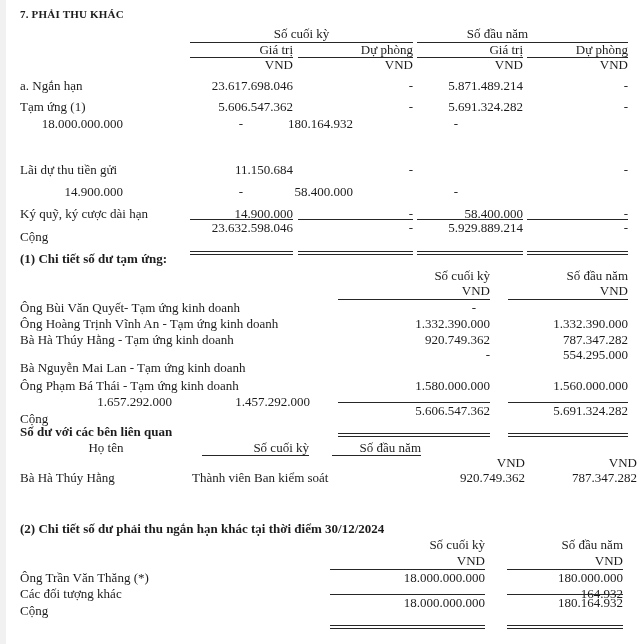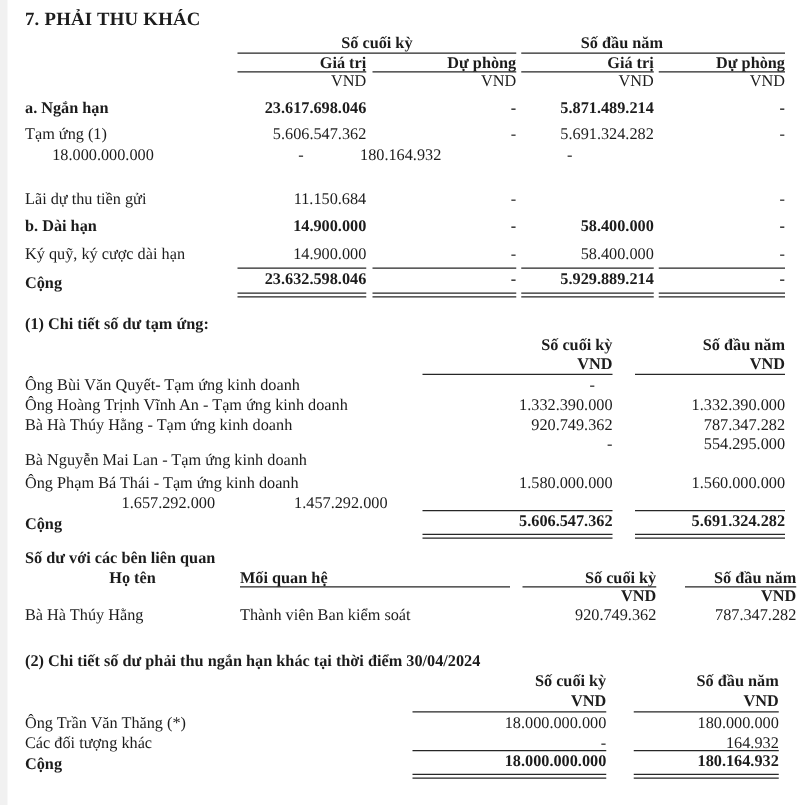--- a/index.html
+++ b/index.html
@@ -4,40 +4,40 @@
 <style>
   html,body{margin:0;padding:0}
   body{
     width:640px;height:644px;overflow:hidden;position:relative;
     background:#ffffff;color:#1c1c1c;
     font-family:"Liberation Serif","DejaVu Serif",serif;
     font-size:13px;
   }
   .edge-strip{position:absolute;left:0;top:0;width:6px;height:644px;background:#f1f1f1}
   .blk{position:absolute;left:20px}
-  .title{top:8px;font-weight:bold;font-size:15px;letter-spacing:.2px}
+  .title{top:8px;font-weight:bold;font-size:11px;letter-spacing:.2px}
   #main-table{top:27px;width:608px}
   #adv-block{top:250px;width:608px}
-  #rel-block{top:438px;width:617px}
+  #rel-block{top:424px;width:617px}
   #other-block{top:520px;width:603px}
 
   .row{display:flex;align-items:center}
   .row>div{flex-shrink:0;box-sizing:border-box;line-height:1.12}
   .num{text-align:right}
   .ctr{text-align:center}
-  .b{font-weight:bold}
+  .b{font-weight:normal}
   .bb{border-bottom:1.5px solid #262626}
   .bt{border-top:1.5px solid #262626;padding-top:1px}
-  .dbl{border-bottom:4px double #262626;padding-bottom:3px}
+  .dbl{border-bottom:4px double #262626;padding-bottom:15px}
   .pr50{padding-right:50px}
 
   .h13{height:13px}.h15{height:15px}.h16{height:16px}.h17{height:17px}
   .h18{height:18px}.h19{height:19px}.h22{height:22px}.h23{height:23px}
   .h26{height:26px}.h30{height:30px}
-  .mtop15{margin-top:15px}
+  .mtop15{margin-top:26px}
   .heading{font-weight:bold}
 
   
   .mt-lab{width:170px}.mt-v1{width:103px}.mt-g1{width:5px}.mt-v2{width:115px}
   .mt-g2{width:4px}.mt-v3{width:106px}.mt-g3{width:4px}.mt-v4{width:101px}
   .mt-grp1{width:223px}.mt-grp2{width:211px}
 
   
   .ad-lab{width:318px}.ad-v1{width:152px}.ad-g{width:18px}.ad-v2{width:120px}
   .off{align-items:flex-start}
@@ -118,21 +118,20 @@
         <div class="mt-lab">Lãi dự thu tiền gửi</div>
         <div class="mt-v1 num">11.150.684</div>
         <div class="mt-g1"></div>
         <div class="mt-v2 num">-</div>
         <div class="mt-g2"></div>
         <div class="mt-v3 num"></div>
         <div class="mt-g3"></div>
         <div class="mt-v4 num">-</div>
       </div>
       <div class="row h22 b">
-        <div class="mt-lab">b. Dài hạn</div>
         <div class="mt-v1 num">14.900.000</div>
         <div class="mt-g1"></div>
         <div class="mt-v2 num">-</div>
         <div class="mt-g2"></div>
         <div class="mt-v3 num">58.400.000</div>
         <div class="mt-g3"></div>
         <div class="mt-v4 num">-</div>
       </div>
       <div class="row h23">
         <div class="mt-lab">Ký quỹ, ký cược dài hạn</div>
@@ -212,21 +211,20 @@
         <div class="ad-g"></div>
         <div class="ad-v2 num bt dbl">5.691.324.282</div>
       </div>
     </div>
 </div>
 
 <div class="blk" id="rel-block">
   <div class="row h16 heading">Số dư với các bên liên quan</div>
   <div class="row h17">
     <div class="rl-name b ctr">Họ tên</div>
-    <div class="rl-rel b bb">Mối quan hệ</div>
     <div class="rl-g1"></div>
     <div class="rl-v1 num b bb">Số cuối kỳ</div>
     <div class="rl-g2"></div>
     <div class="rl-v2 num b bb">Số đầu năm</div>
   </div>
   <div class="row h13">
     <div class="rl-name"></div>
     <div class="rl-rel"></div>
     <div class="rl-g1"></div>
     <div class="rl-v1 num b">VND</div>
@@ -239,21 +237,21 @@
         <div class="rl-rel">Thành viên Ban kiểm soát</div>
         <div class="rl-g1"></div>
         <div class="rl-v1 num">920.749.362</div>
         <div class="rl-g2"></div>
         <div class="rl-v2 num">787.347.282</div>
       </div>
     </div>
 </div>
 
 <div class="blk" id="other-block">
-  <div class="row h17 heading">(2) Chi tiết số dư phải thu ngắn hạn khác tại thời điểm 30/04/2024</div>
+  <div class="row h17 heading">(2) Chi tiết số dư phải thu ngắn hạn khác tại thời điểm 30/12/2024</div>
   <div class="row h17">
     <div class="ot-lab"></div>
     <div class="ot-v1 num b">Số cuối kỳ</div>
     <div class="ot-g"></div>
     <div class="ot-v2 num b">Số đầu năm</div>
   </div>
   <div class="row h16">
     <div class="ot-lab"></div>
     <div class="ot-v1 num b bb">VND</div>
     <div class="ot-g"></div>

